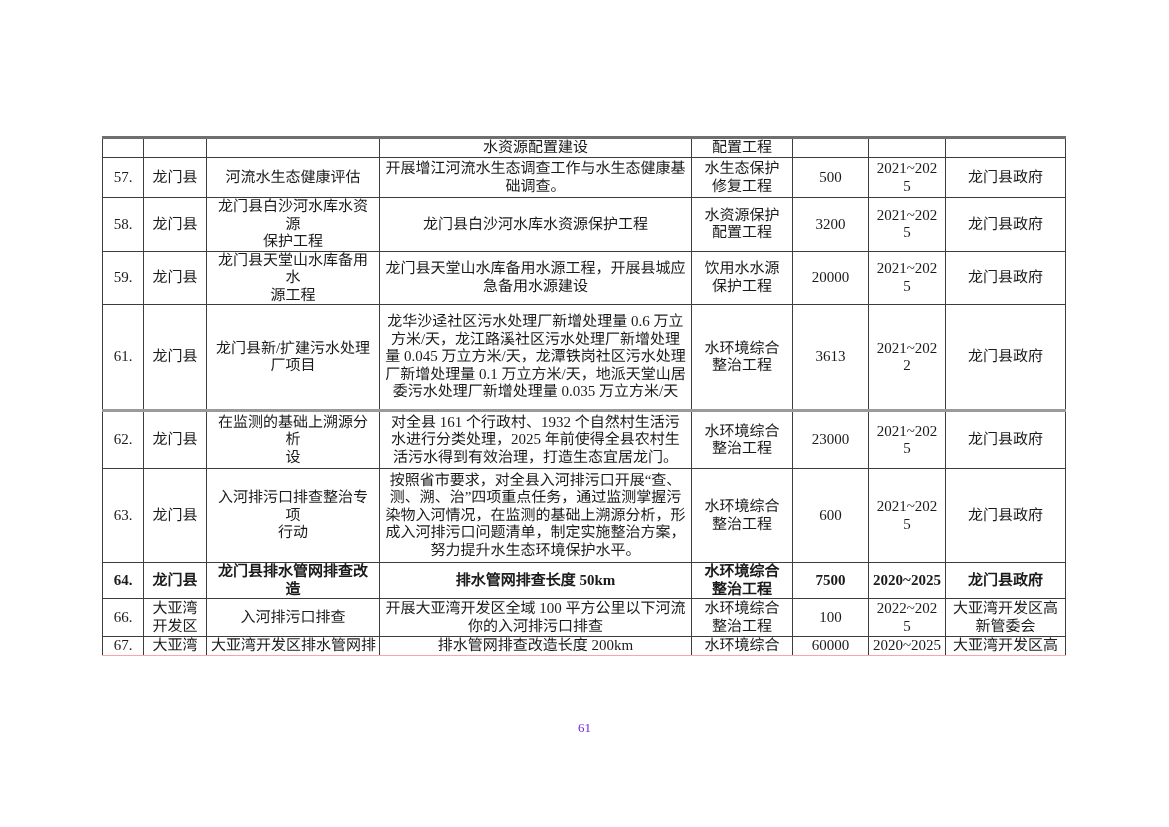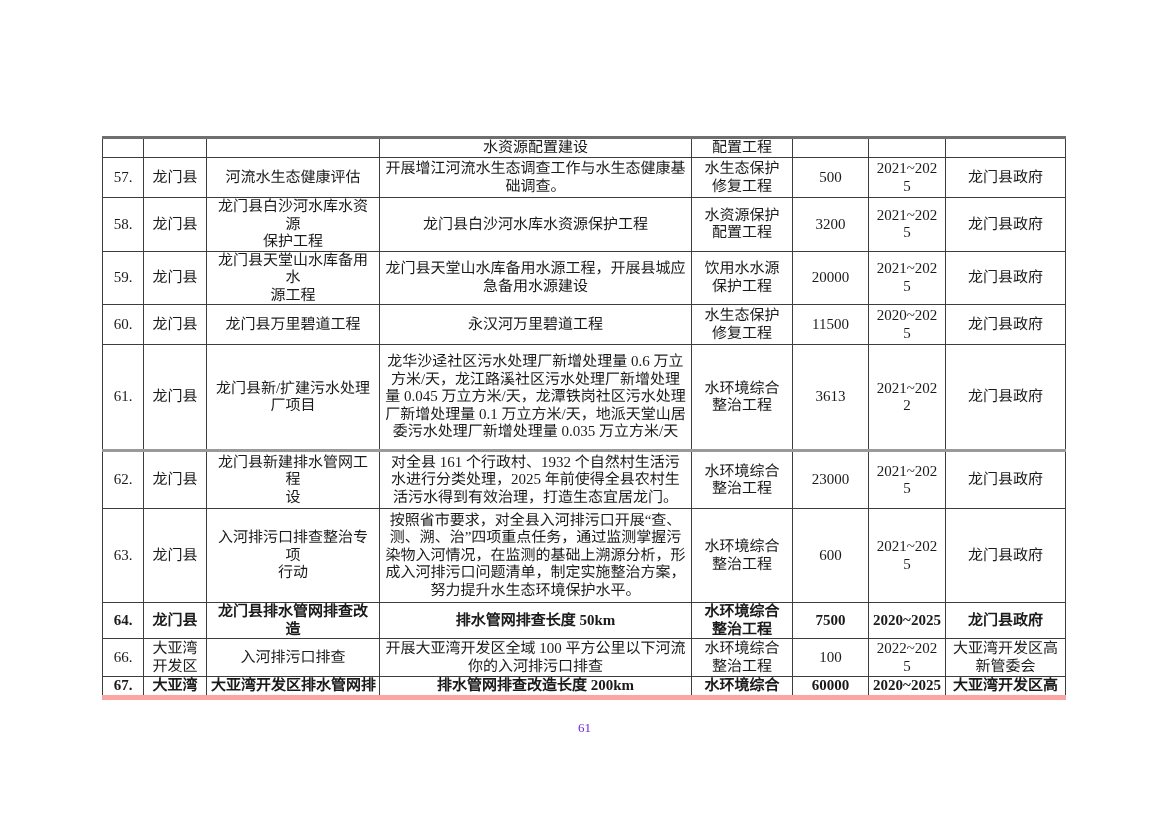--- a/index.html
+++ b/index.html
@@ -42,21 +42,21 @@
     word-break: break-word;
   }
   
   td.col-name  { padding: 0 2px; }
   td.col-desc  { padding: 0 6px; }
   td.col-num   { padding: 0 2px; }
   td.col-county{ padding: 0 2px; }
   
   tr.row-first td { border-top: 3px solid #6f6f6f; }
   tr.cut-below td { border-bottom: 3px solid #9a9a9a; }
-  tr.row-last td  { border-bottom: 5px solid #fca5a5; white-space: nowrap; font-weight: bold; }
+  tr.row-last td  { border-bottom: 1px solid #fca5a5; white-space: nowrap; }
   .page-number {
     position: absolute;
     left: 0;
     right: 0;
     top: 708px;
     text-align: center;
     font-size: 13px;
     color: #6d28d9;
   }
 </style>
@@ -115,47 +115,36 @@
           <td class="col-county">龙门县</td>
           <td class="col-name">龙门县天堂山水库备用水
 源工程</td>
           <td class="col-desc">龙门县天堂山水库备用水源工程，开展县城应急备用水源建设</td>
           <td class="col-type">饮用水水源
 保护工程</td>
           <td class="col-amount">20000</td>
           <td class="col-years">2021~2025</td>
           <td class="col-owner">龙门县政府</td>
         </tr>
-        <tr style="height: 40px;">
-          <td class="col-num">60.</td>
-          <td class="col-county">龙门县</td>
-          <td class="col-name">龙门县万里碧道工程</td>
-          <td class="col-desc">永汉河万里碧道工程</td>
-          <td class="col-type">水生态保护
-修复工程</td>
-          <td class="col-amount">11500</td>
-          <td class="col-years">2020~2025</td>
-          <td class="col-owner">龙门县政府</td>
-        </tr>
         <tr class="cut-below" style="height: 106px;">
           <td class="col-num">61.</td>
           <td class="col-county">龙门县</td>
           <td class="col-name">龙门县新/扩建污水处理
 厂项目</td>
           <td class="col-desc">龙华沙迳社区污水处理厂新增处理量 0.6 万立方米/天，龙江路溪社区污水处理厂新增处理量 0.045 万立方米/天，龙潭铁岗社区污水处理厂新增处理量 0.1 万立方米/天，地派天堂山居委污水处理厂新增处理量 0.035 万立方米/天</td>
           <td class="col-type">水环境综合
 整治工程</td>
           <td class="col-amount">3613</td>
           <td class="col-years">2021~2022</td>
           <td class="col-owner">龙门县政府</td>
         </tr>
         <tr style="height: 58px;">
           <td class="col-num">62.</td>
           <td class="col-county">龙门县</td>
-          <td class="col-name">龙门县新建排水管网工程
+          <td class="col-name">在监测的基础上溯源分析
 设</td>
           <td class="col-desc">对全县 161 个行政村、1932 个自然村生活污水进行分类处理，2025 年前使得全县农村生活污水得到有效治理，打造生态宜居龙门。</td>
           <td class="col-type">水环境综合
 整治工程</td>
           <td class="col-amount">23000</td>
           <td class="col-years">2021~2025</td>
           <td class="col-owner">龙门县政府</td>
         </tr>
         <tr style="height: 94px;">
           <td class="col-num">63.</td>

